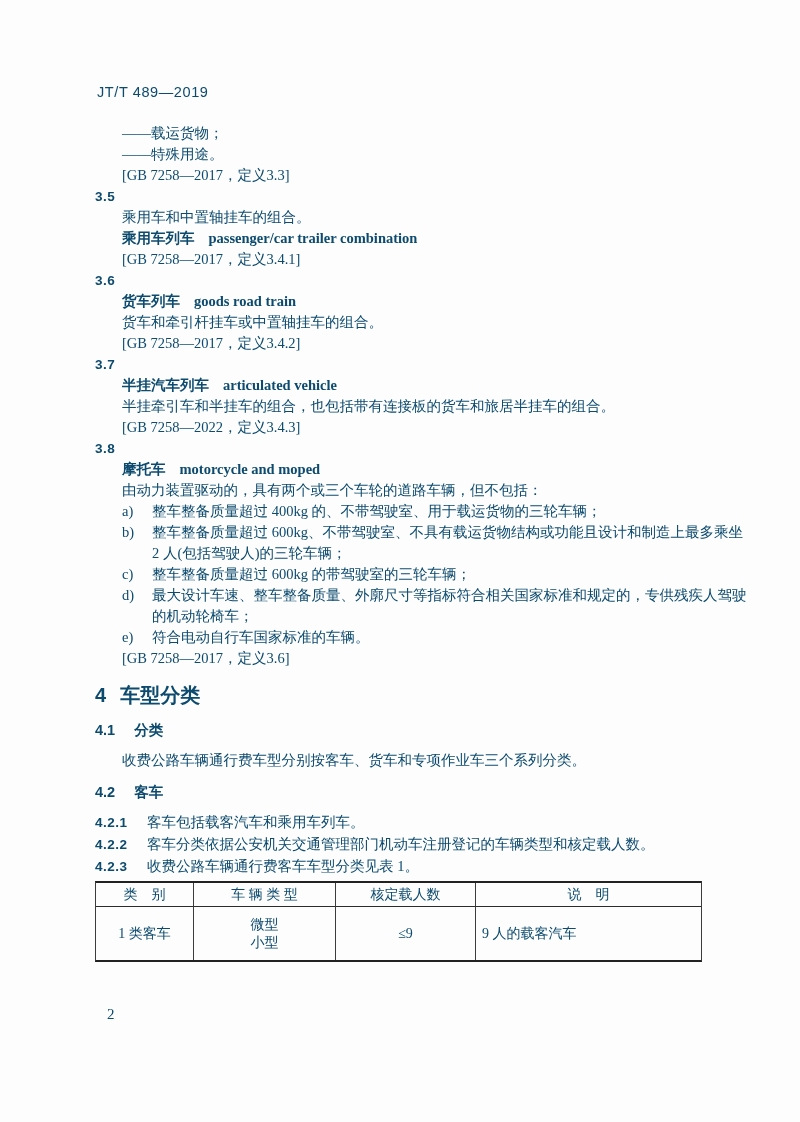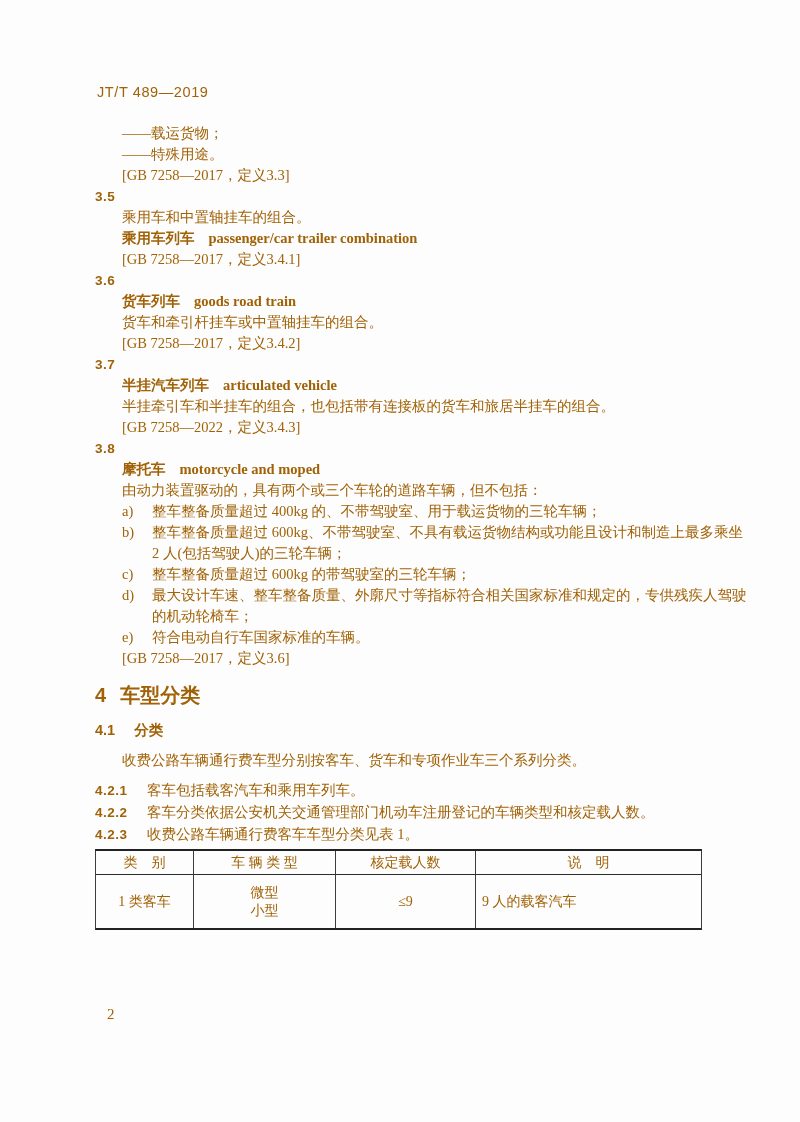--- a/index.html
+++ b/index.html
@@ -2,21 +2,21 @@
 <html><head>
 <meta charset="utf-8">
 <style>
   html,body { margin:0; padding:0; }
   body { background:#e8e8e8; }
   .page {
     position:relative;
     width:800px; height:1122px;
     margin:0 auto;
     background:#fdfdfd;
-    color:#a16207;
+    color:#0c4a6e;
     font-family:"Liberation Serif","DejaVu Serif",serif;
     overflow:hidden;
   }
   .doc-header {
     position:absolute; left:97px; top:85px;
     font-family:"Liberation Sans","DejaVu Sans",sans-serif;
     font-size:14.5px; letter-spacing:0.6px; line-height:15px;
   }
   .content { position:absolute; left:95px; top:123px; width:620px; }
   .line { height:21px; line-height:21px; font-size:14.5px; white-space:nowrap; }
@@ -148,20 +148,23 @@
 
     <div class="h1line">
       <span>4</span><span class="g14">车型分类</span>
     </div>
 
     <div class="h2line m13">
       <span>4.1</span><span class="g19">分类</span>
     </div>
     <div class="line ind m9">收费公路车辆通行费车型分别按客车、货车和专项作业车三个系列分类。</div>
 
+    <div class="h2line m10">
+      <span>4.2</span><span class="g19">客车</span>
+    </div>
 
     <div class="clause m9">
       <span class="c-num">4.2.1</span><span>客车包括载客汽车和乘用车列车。</span>
     </div>
     <div class="clause m1">
       <span class="c-num">4.2.2</span><span>客车分类依据公安机关交通管理部门机动车注册登记的车辆类型和核定载人数。</span>
     </div>
     <div class="clause m1">
       <span class="c-num">4.2.3</span><span>收费公路车辆通行费客车车型分类见表 1。</span>
     </div>

